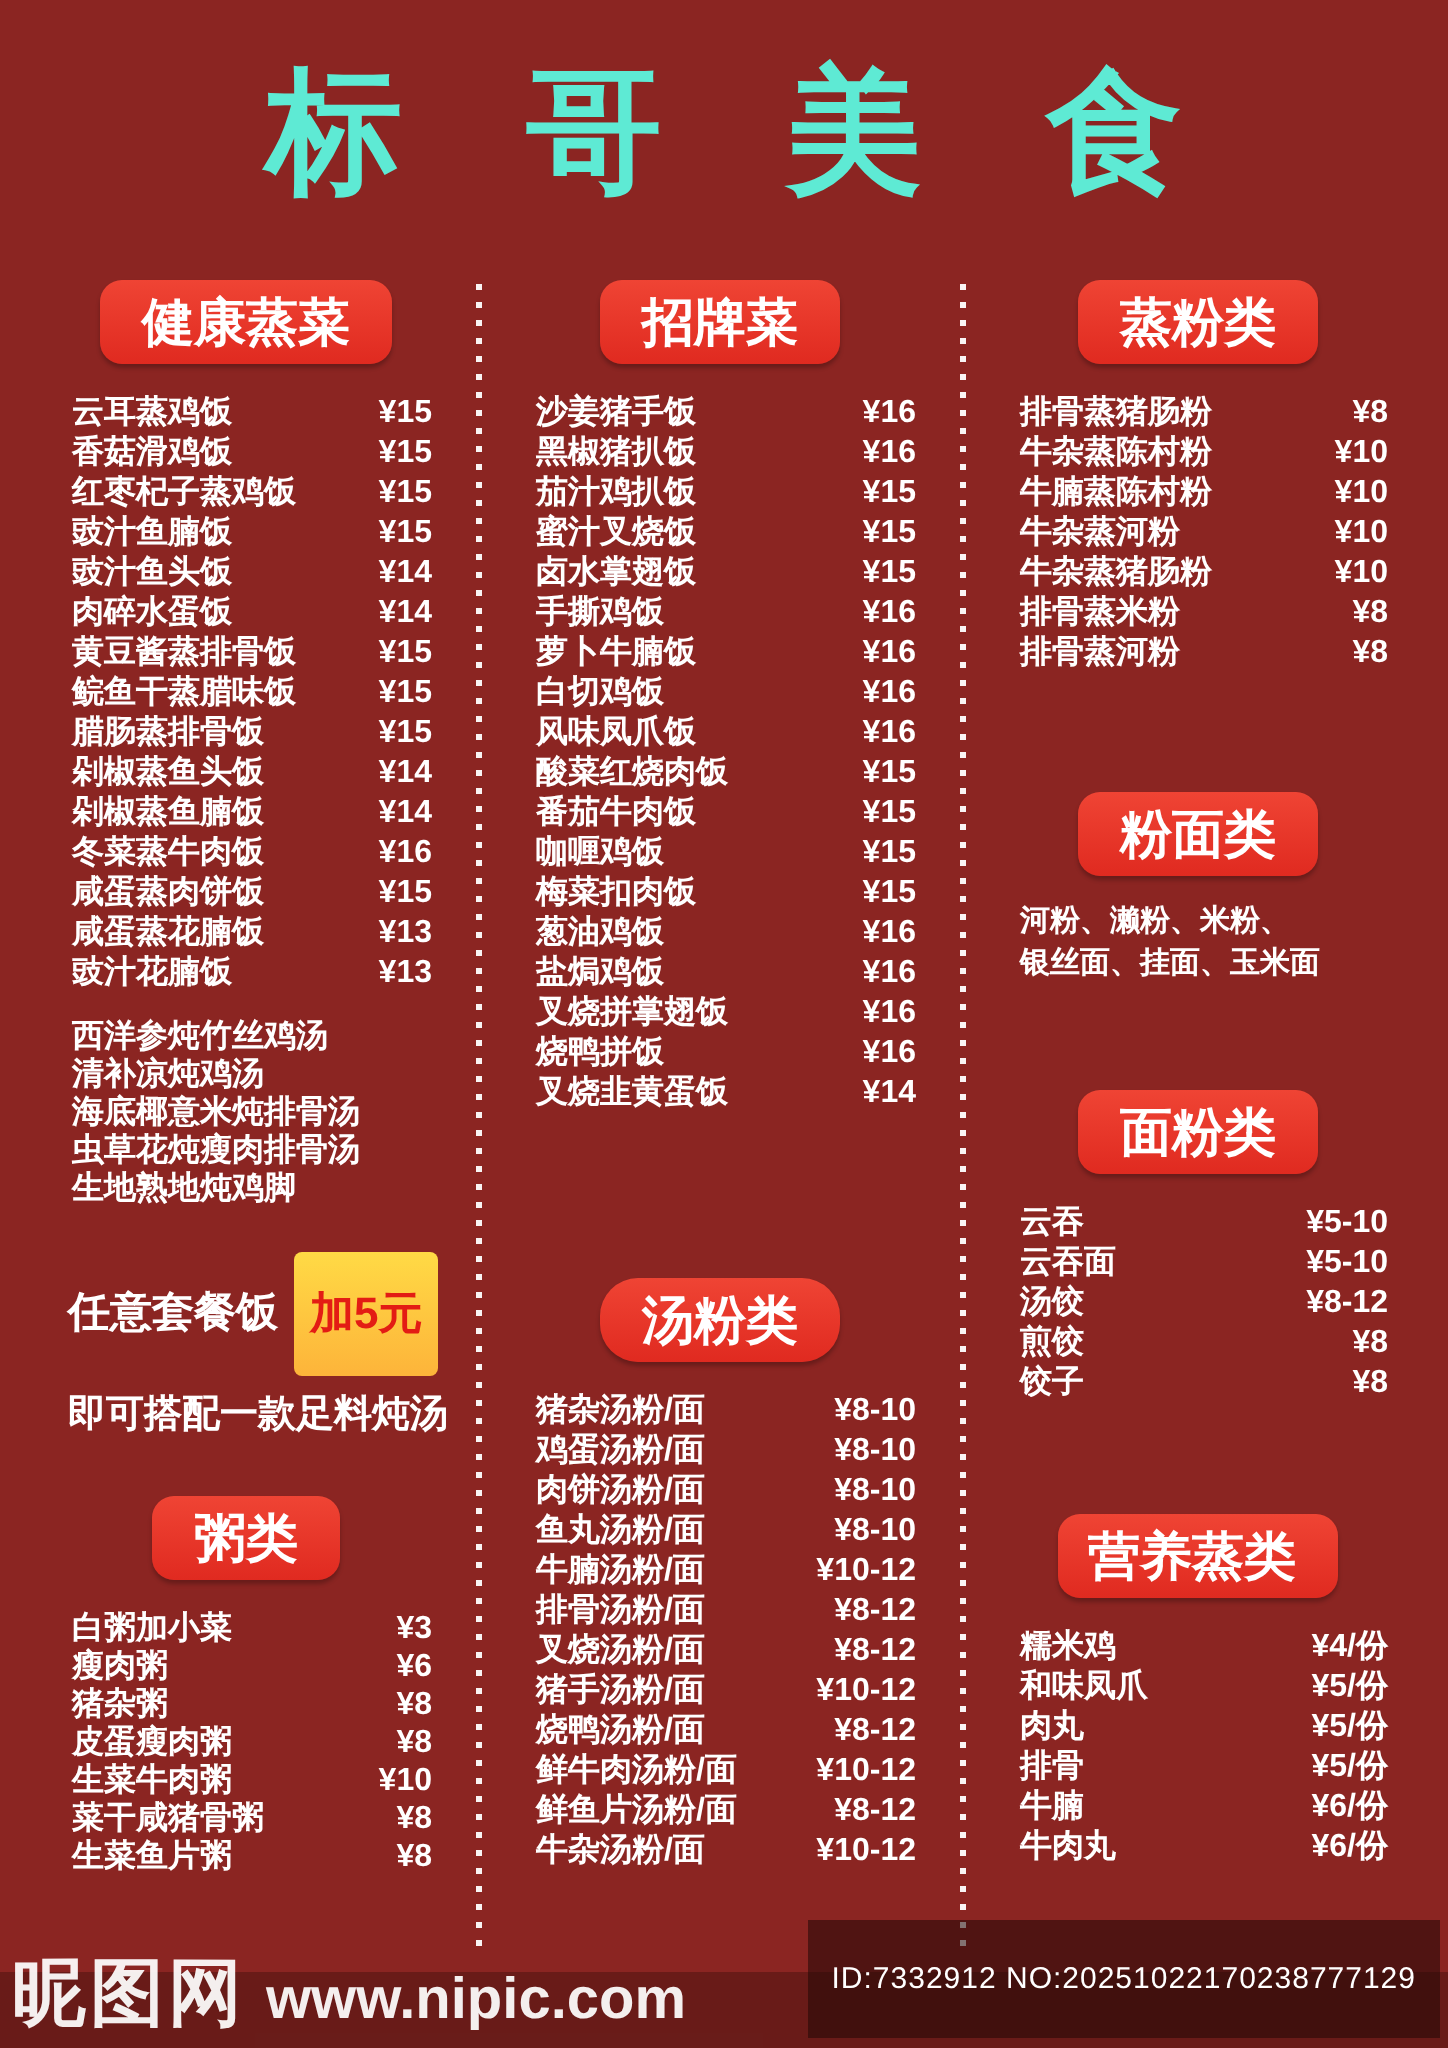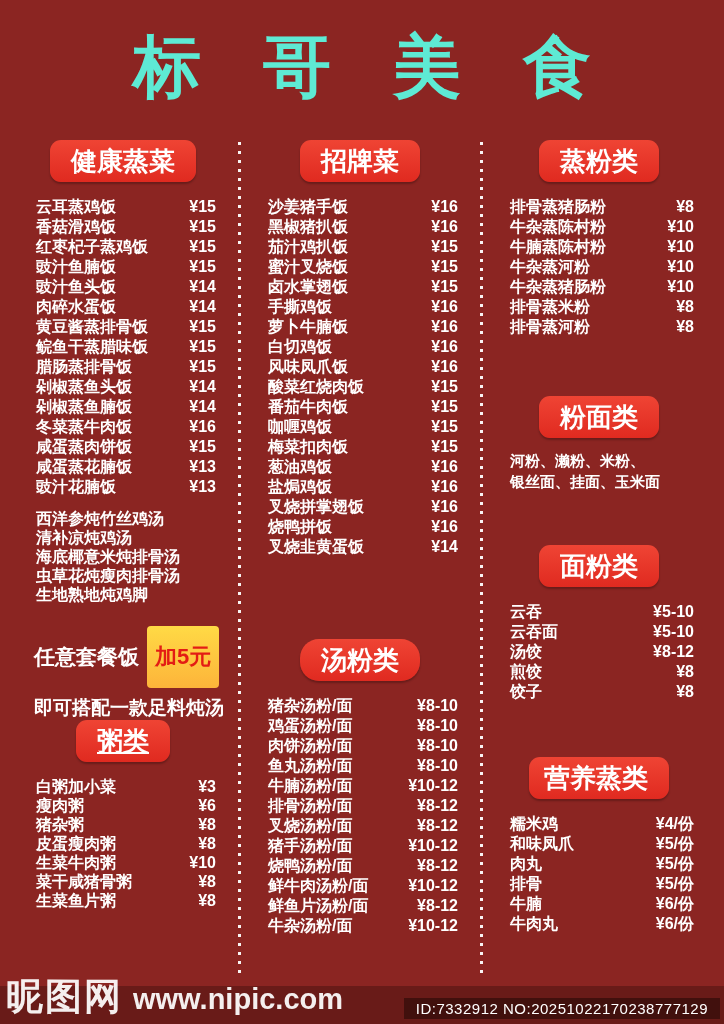--- a/index.html
+++ b/index.html
@@ -44,21 +44,21 @@
   ul.items li{
     display:flex;justify-content:space-between;align-items:baseline;
     font-weight:bold;font-size:16px;line-height:20px;white-space:nowrap;
   }
   ul.items li .price{text-align:right;padding-left:6px;}
   ul.items.tight li{line-height:19px;}
   ul.items.names-only{margin-top:12px;}
   ul.items.names-only li{justify-content:flex-start;font-size:16px;line-height:19px;}
   ul.items.big-lines li{font-size:15px;line-height:21px;}
   
-  .mt40{margin-top:40px;} .mt28{text-decoration:underline;}
+  .mt40{margin-top:40px;} .mt28{margin-top:28px;}
   .mt82{margin-top:82px;border-radius:19px;} .mt59{margin-top:59px;} .mt53{margin-top:53px;}
   .mt55{margin-top:55px;padding-left:15px;}
   .items-gap40{margin-top:40px;}
   .items-gap22{margin-top:22px;}
   .items-gap16{margin-top:16px;}
   
   .promo{margin-top:22px;padding-left:10px;}
   .promo-line1{display:flex;align-items:center;font-weight:bold;font-size:21px;line-height:28px;white-space:nowrap;}
   .promo-badge{
     display:inline-block;margin-left:8px;
@@ -76,21 +76,21 @@
     position:absolute;left:6px;bottom:2px;
     color:rgba(255,255,255,.93);font-weight:bold;white-space:nowrap;
     display:flex;align-items:baseline;
   }
   .wm-logo{font-size:37px;letter-spacing:2px;}
   .wm-url{font-size:29px;margin-left:10px;text-align:right;}
   .id-box{
     position:absolute;right:4px;bottom:5px;
     background:rgba(32,7,5,.55);
     color:#fff;font-size:15px;font-weight:normal;
-    padding:2px 12px;letter-spacing:.5px;white-space:nowrap;
+    padding:21px 12px;letter-spacing:.5px;white-space:nowrap;
   }
 </style>
 </head>
 <body>
 
 <h1 class="title">标哥美食</h1>
 
 <div class="menu">
 
   <div class="col col-left">

